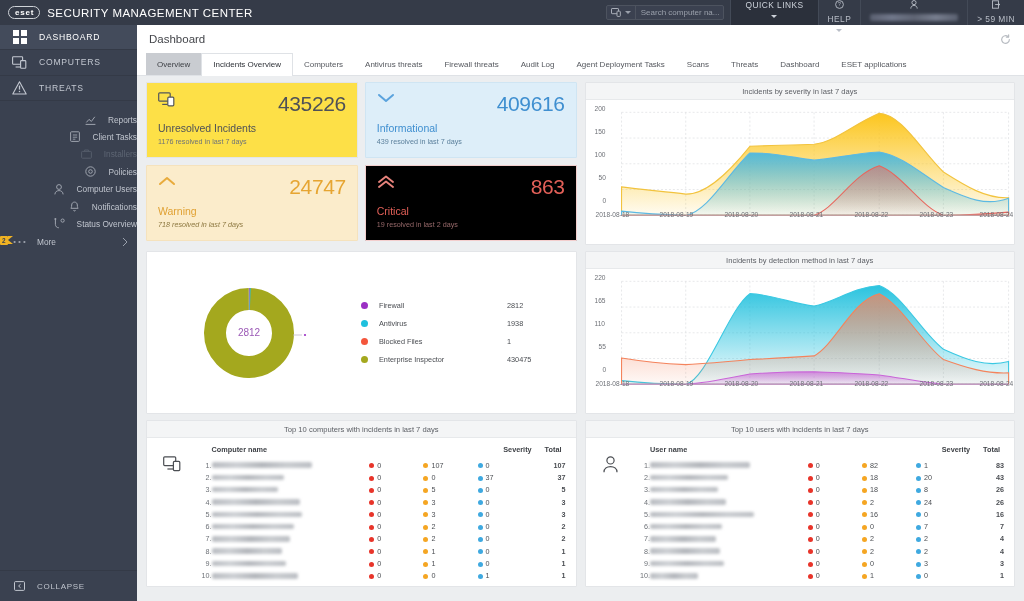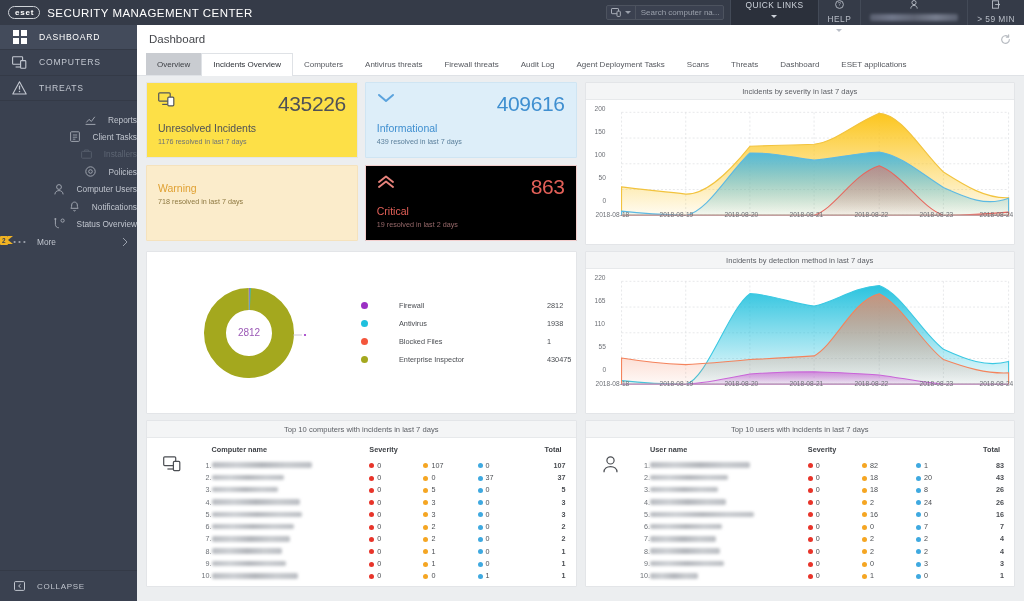--- a/index.html
+++ b/index.html
@@ -116,48 +116,48 @@
     line-height: 23px; letter-spacing: -.4px; }
   .kpi.info .kpi-num { color: #3f8fd0; }
   .kpi.warn .kpi-num { color: #e6a532; }
   .kpi.crit .kpi-num { color: #e36058; }
   .kpi-label { font-size: 10.5px; color: #4e5157; margin-top: 7px; }
   .kpi.info .kpi-label { color: #3f8fd0; }
   .kpi.warn .kpi-label { color: #e0a133; }
   .kpi.crit .kpi-label { color: #e36058; }
   .kpi-sub { font-size: 7.2px; color: #6f7378; margin-top: 3px; }
   .kpi.info .kpi-sub { color: #5a7f9b; }
-  .kpi.warn .kpi-sub { color: #8d7840; }
+  .kpi.warn .kpi-sub { color: #8d7840; font-style: italic; }
   .kpi.crit .kpi-sub { color: #97696a; }
 
   
   .panel { background: #fff; border: 1px solid #e3e5e8; border-radius: 1px;
     display: flex; flex-direction: column; overflow: hidden; }
   .panel-head { height: 17px; background: #f4f5f6; border-bottom: 1px solid #e7e9eb;
     display: flex; align-items: center; justify-content: center; flex: 0 0 17px; }
   .panel-title { font-size: 7.6px; color: #5d6066; }
   .panel-body { flex: 1; position: relative; min-height: 0; }
 
   
   .donut-wrap { display: flex; align-items: center; height: 100%; padding: 0 8px; }
   .donut-center { position: absolute; font-size: 10px; color: #9b59b6; }
   .legend { margin-left: 66px; display: flex; flex-direction: column; gap: 9px; flex: 1; }
-  .legend-row { display: flex; align-items: center; font-size: 7.3px; color: #4a4d52; gap: 20px; }
+  .legend-row { display: flex; align-items: center; font-size: 7.3px; color: #4a4d52; }
   .legend-dot { width: 7px; height: 7px; border-radius: 50%; margin-right: 11px; flex: 0 0 7px; }
   .legend-name { width: 128px; }
   .legend-val { }
 
   
   .tbl-wrap { display: flex; height: 100%; padding: 7px 10px 4px 8px; }
   .tbl-icon { width: 34px; flex: 0 0 34px; padding-top: 11px; display: flex;
     justify-content: center; align-items: flex-start; }
   table.dt { width: 100%; border-collapse: collapse; font-size: 7.2px; color: #4b4e53; }
   table.dt th { font-weight: bold; font-size: 7.3px; color: #3f4247; padding-bottom: 5px;
     text-align: left; }
-  table.dt th.sev { text-align: left; }
+  table.dt th.sev { text-align: right; }
   table.dt th.tot { text-align: right; padding-right: 4px; }
   table.dt td { padding: 1.4px 0; height: 11.6px; vertical-align: middle; }
   td.rank { width: 20px; color: #6d7177; text-align: right; padding-right: 6px; }
   td.nm { width: 140px; }
   td.sv { width: 48px; text-align: left; }
   td.tot { text-align: right; font-weight: bold; padding-right: 4px; width: 30px; }
   .sdot { width: 5px; height: 5px; border-radius: 50%; display: inline-block;
     margin-right: 3px; vertical-align: middle; }
   .nmblur { background: linear-gradient(90deg,#b9bcc1,#cdd0d4,#b4b7bc,#c9ccd0,#bcbfc4);
     filter: blur(1.5px); height: 5.5px; border-radius: 2px; display: block; }
@@ -437,20 +437,28 @@
                       <path d="M2 3l7 6 7-6" fill="none" stroke="#5ba3dd" stroke-width="2" stroke-linecap="round" stroke-linejoin="round"></path>
                     </svg>
                 </span>
                 <span class="kpi-num">409616</span>
               </div>
               <div class="kpi-label">Informational</div>
               <div class="kpi-sub">439 resolved in last 7 days</div>
             </div>
 
             <div class="kpi warn">
+              <div class="kpi-top">
+                <span>
+                  <svg width="18" height="12" viewBox="0 0 18 12">
+                      <path d="M2 9l7-6 7 6" fill="none" stroke="#e8ab3c" stroke-width="2" stroke-linecap="round" stroke-linejoin="round"></path>
+                    </svg>
+                </span>
+                <span class="kpi-num">24747</span>
+              </div>
               <div class="kpi-label">Warning</div>
               <div class="kpi-sub">718 resolved in last 7 days</div>
             </div>
 
             <div class="kpi crit">
               <div class="kpi-top">
                 <span>
                   <svg width="18" height="14" viewBox="0 0 18 14">
                       <path d="M2 7l7-5.4 7 5.4" fill="none" stroke="#e8837c" stroke-width="1.9" stroke-linecap="round" stroke-linejoin="round"></path>
                       <path d="M2 12l7-5.4 7 5.4" fill="none" stroke="#e8837c" stroke-width="1.9" stroke-linecap="round" stroke-linejoin="round"></path>

